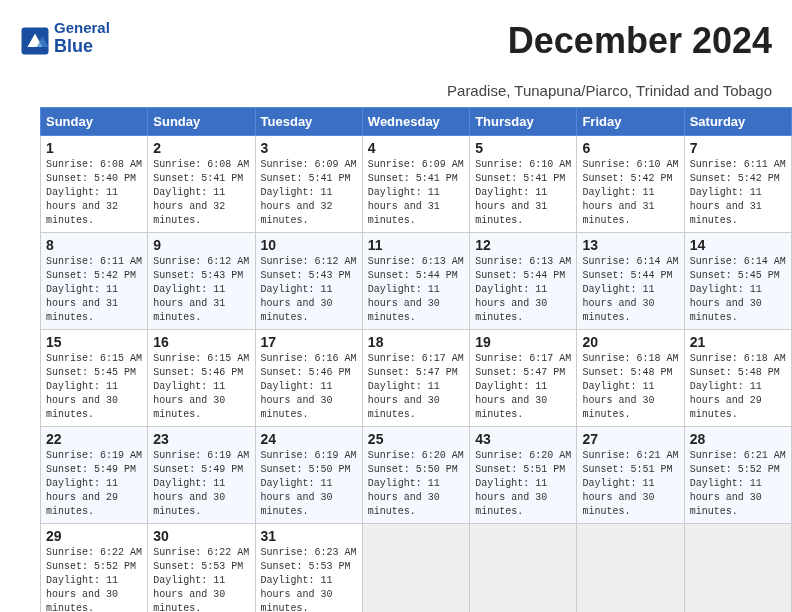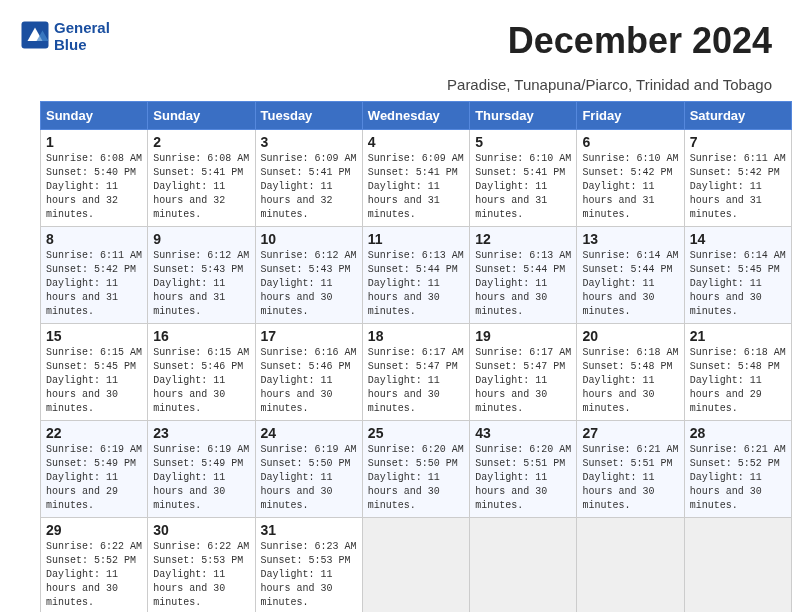--- a/index.html
+++ b/index.html
@@ -5,31 +5,31 @@
     * { box-sizing: border-box; margin: 0; padding: 0; }
     body {
       font-family: Arial, sans-serif;
       background: #fff;
       width: 792px;
       min-height: 612px;
       padding: 20px;
     }
     .header-logo {
       display: flex;
-      align-items: flex-start;
+      align-items: flex-end;
       margin-bottom: 17px;
     }
     .logo-icon {
       width: 30px;
       height: 30px;
       margin-right: 4px;
     }
     .title-section {
       text-align: left;
-      margin-bottom: 12px;
+      margin-bottom: 18px;
     }
     .month-title {
       font-size: 36px;
       font-weight: bold;
       color: #222;
     }
     .location-title {
       font-size: 15px;
       color: #444;
       text-align: right;
@@ -88,21 +88,21 @@
 
 <div class="top-row">
   <div class="header-logo">
     <svg class="logo-icon" viewBox="0 0 40 40">
       <rect x="2" y="2" width="36" height="36" rx="4" fill="#1a4fa0"></rect>
       <polygon points="10,28 20,10 30,28" fill="#fff"></polygon>
       <polygon points="22,28 30,14 38,28" fill="#4488cc" opacity="0.7"></polygon>
     </svg>
     <div>
       <div style="font-size:15px;font-weight:bold;color:#1a4fa0;line-height:1.1;">General</div>
-      <div style="font-size:15px;font-weight:bold;color:#1a4fa0;line-height:1.1;">Blue</div>
+      <div style="font-size:18px;font-weight:bold;color:#1a4fa0;line-height:1.1;">Blue</div>
     </div>
   </div>
   <div class="title-section">
     <div class="month-title">December 2024</div>
   </div>
 </div>
 
 <div class="location-title">Paradise, Tunapuna/Piarco, Trinidad and Tobago</div>
 
 <table>

